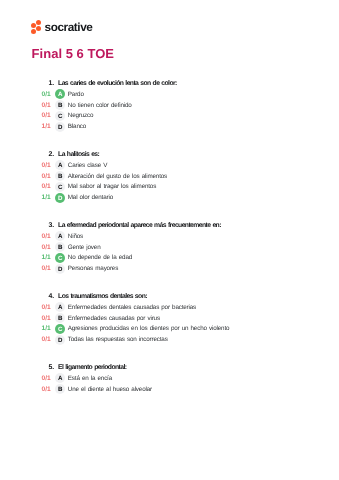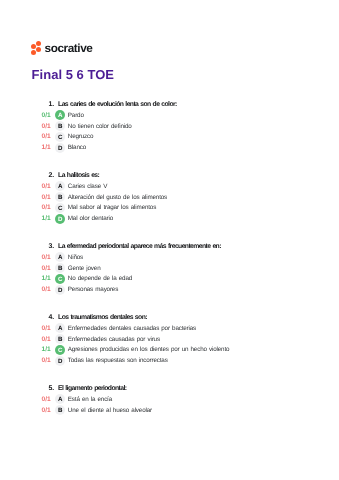--- a/index.html
+++ b/index.html
@@ -1,31 +1,31 @@
 <!DOCTYPE html>
 <html><head>
 <meta charset="utf-8">
 <title>Socrative Report</title>
 <style>
   html,body{margin:0;padding:0;}
   body{width:339px;height:480px;background:#ffffff;
        font-family:"Liberation Sans",sans-serif;
        -webkit-font-smoothing:antialiased;
        text-rendering:geometricPrecision;}
-  .page{position:relative;width:339px;height:395px;overflow:hidden;background:#fff;will-change:transform;margin-top:21px;}
+  .page{position:relative;width:339px;height:395px;overflow:hidden;background:#fff;will-change:transform;}
 
   
   .logo{position:absolute;left:30.6px;top:19.5px;height:14.6px;}
   .logo-mark{position:absolute;left:0;top:0;width:10.6px;height:14.6px;}
   .logo-mark i{position:absolute;display:block;border-radius:50%;background:#FC5A28;width:5.3px;height:5.3px;}
   .logo-word{position:absolute;left:13.9px;top:0.6px;font-size:11.8px;font-weight:700;color:#15181b;
              letter-spacing:-0.42px;line-height:14.6px;white-space:nowrap;}
 
   
-  .hdr-title{position:absolute;left:31.6px;top:46.6px;font-size:13px;font-weight:700;color:#4c1d95;
+  .hdr-title{position:absolute;left:31.6px;top:46.6px;font-size:13px;font-weight:700;color:#be185d;
              letter-spacing:0.02px;line-height:13px;white-space:nowrap;}
   .hdr-count{position:absolute;left:235.3px;top:47.5px;font-size:12.6px;font-weight:400;color:#3b4045;
              letter-spacing:0.87px;line-height:13px;white-space:nowrap;}
 
   
   .qlist{position:absolute;left:0;top:0;right:0;}
   .q{position:absolute;left:0;width:339px;}
   .q-num{position:absolute;left:43px;top:0;width:10.95px;text-align:right;font-size:6.9px;font-weight:700;
          color:#17181a;line-height:7px;letter-spacing:-0.2px;}
   .q-text{position:absolute;left:58.1px;top:0;font-size:6.8px;font-weight:700;color:#17181a;

